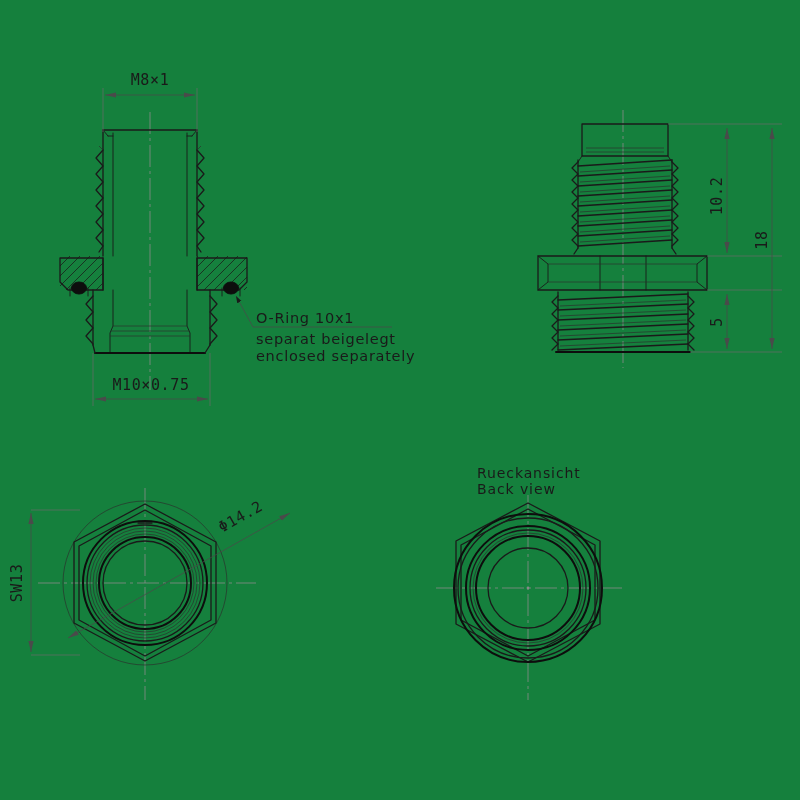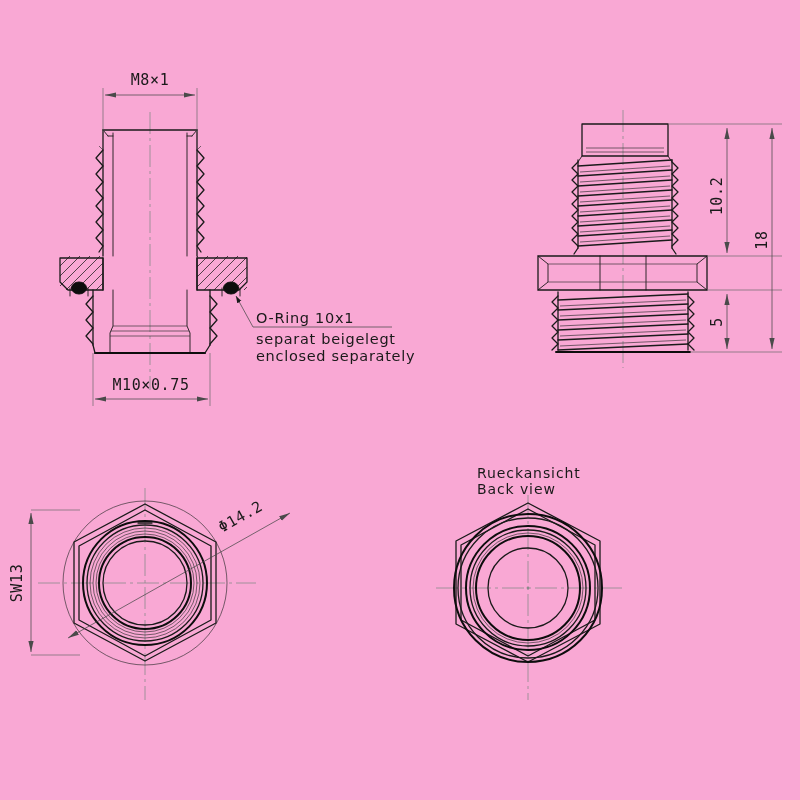--- a/index.html
+++ b/index.html
@@ -4,21 +4,21 @@
 <style>
   html, body {
     margin: 0;
     padding: 0;
     background: #ffffff;
   }
   #sheet {
     position: relative;
     width: 800px;
     height: 800px;
-    background: #f9a8d4;
+    background: #15803d;
     overflow: hidden;
     font-family: "DejaVu Sans Mono", "Liberation Mono", monospace;
   }
   svg.drawing {
     position: absolute;
     left: 0;
     top: 0;
     width: 800px;
     height: 800px;
   }

